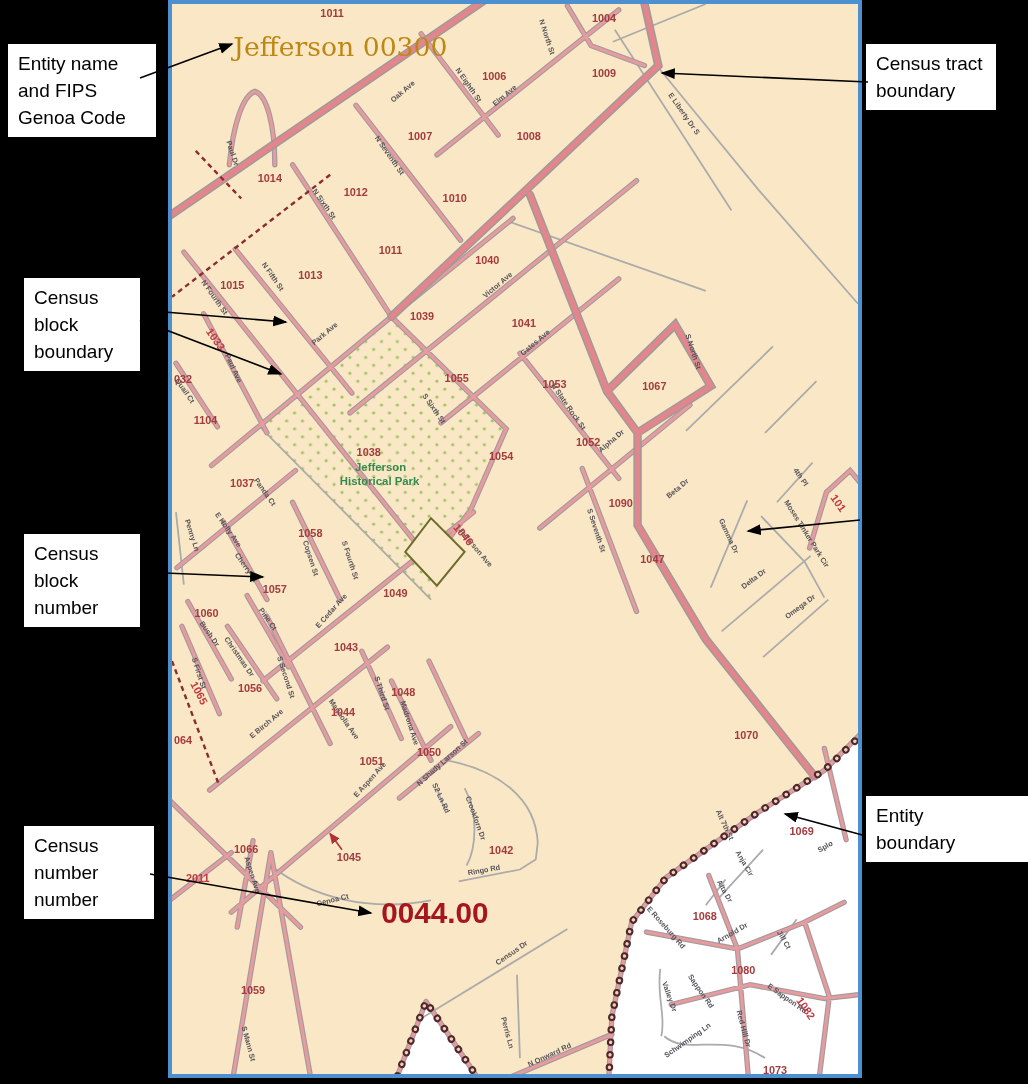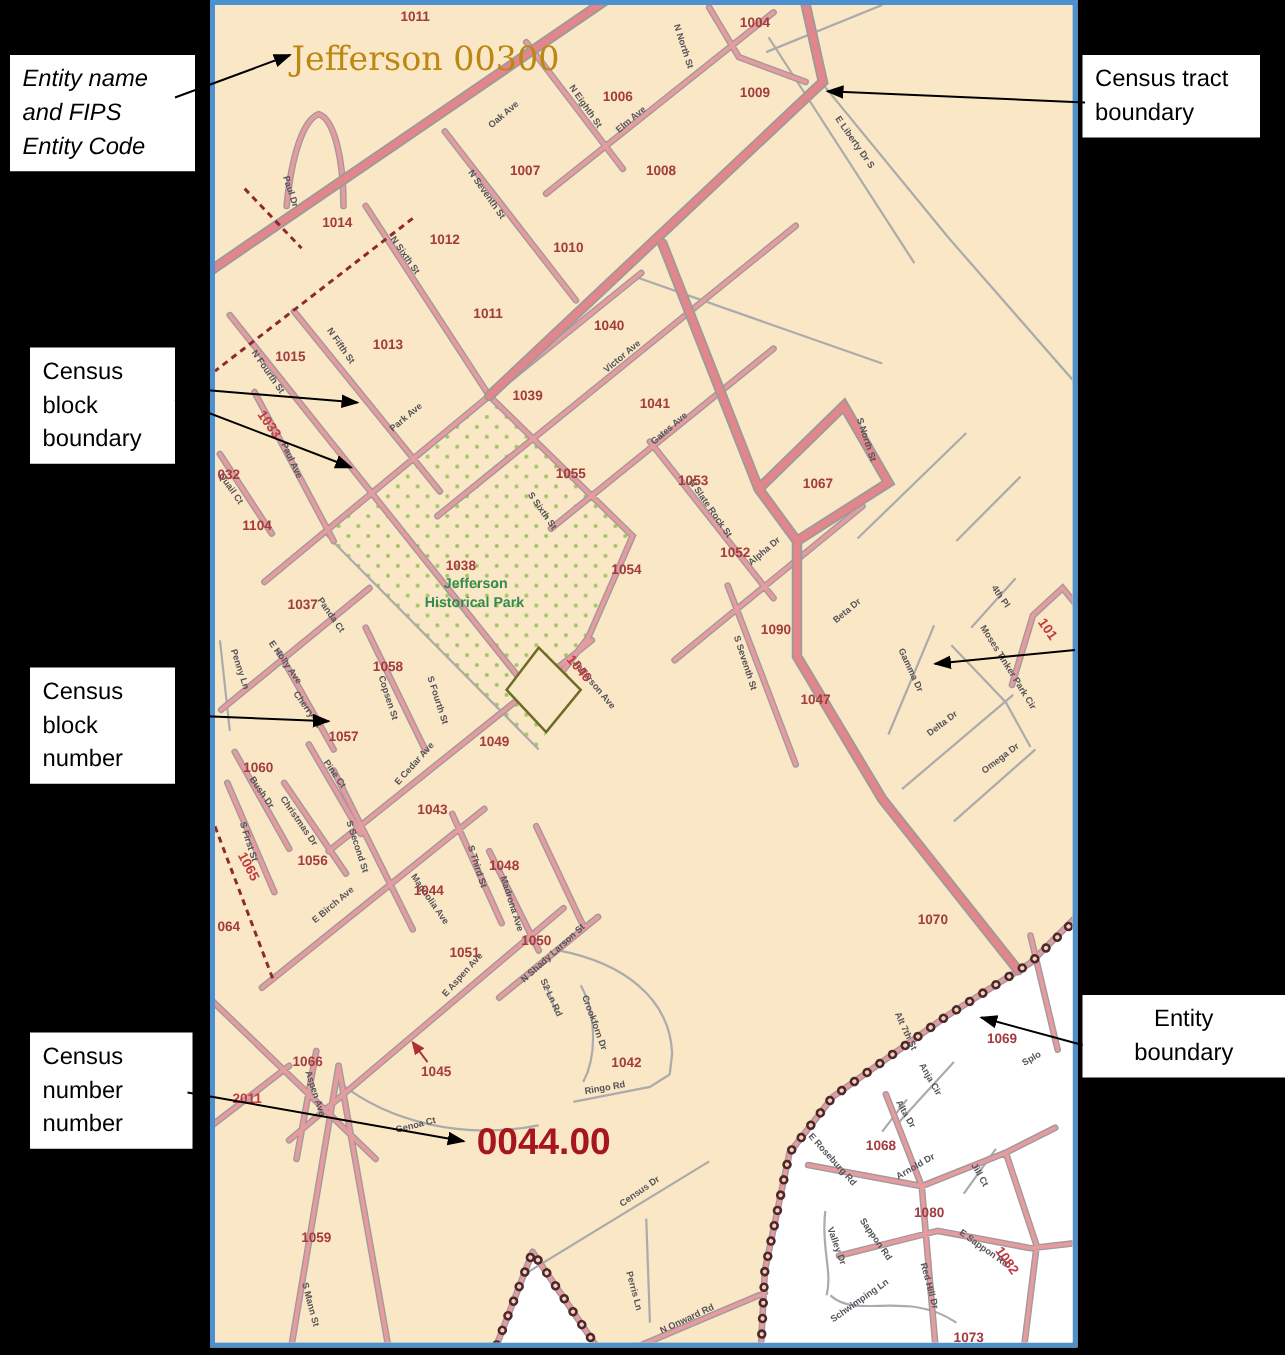--- a/index.html
+++ b/index.html
@@ -222,45 +222,45 @@
       </g>
 
       <text class="pkname" x="211" y="470">Jefferson</text>
       <text class="pkname" x="210" y="485">Historical Park</text>
 
       <text class="ttl" x="62" y="52">Jefferson 00300</text>
       <text class="tract" x="266" y="926">0044.00</text>
     </svg>
   </div>
 
-  <div class="co" style="left:8px;top:44px;width:128px;font-style:italic;">
+  <div class="co" style="left:8px;top:44px;width:128px;">
     <div>Entity name</div>
     <div>and FIPS</div>
-    <div>Entity Code</div>
+    <div>Genoa Code</div>
   </div>
   <div class="co" style="left:24px;top:278px;width:96px;">
     <div>Census</div>
     <div>block</div>
     <div>boundary</div>
   </div>
   <div class="co" style="left:24px;top:534px;width:96px;">
     <div>Census</div>
     <div>block</div>
     <div>number</div>
   </div>
   <div class="co" style="left:24px;top:826px;width:110px;">
     <div>Census</div>
     <div>number</div>
     <div>number</div>
   </div>
-  <div class="co" style="left:866px;top:44px;width:142px;box-sizing:border-box;">
+  <div class="co" style="left:866px;top:44px;width:130px;box-sizing:border-box;">
     <div>Census tract</div>
     <div>boundary</div>
   </div>
-  <div class="co" style="left:866px;top:796px;width:162px;box-sizing:border-box;text-align:center;">
+  <div class="co" style="left:866px;top:796px;width:162px;box-sizing:border-box;">
     <div>Entity</div>
     <div>boundary</div>
   </div>
 
   <svg id="arrows" viewBox="0 0 1028 1084">
     <defs>
       <marker id="ah" markerWidth="10" markerHeight="8" refX="8" refY="3.4" orient="auto">
         <path d="M0,0 L9,3.4 L0,6.8 z" fill="#000"></path>
       </marker>
     </defs>

